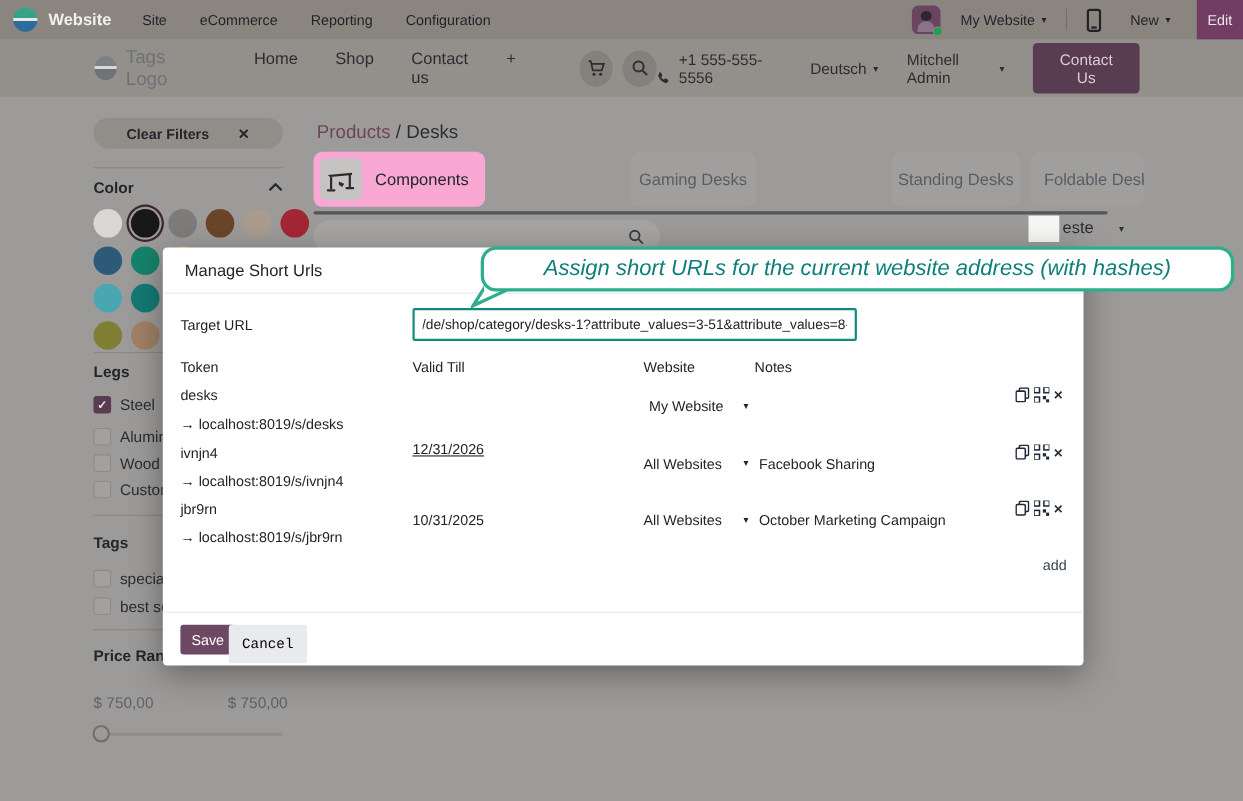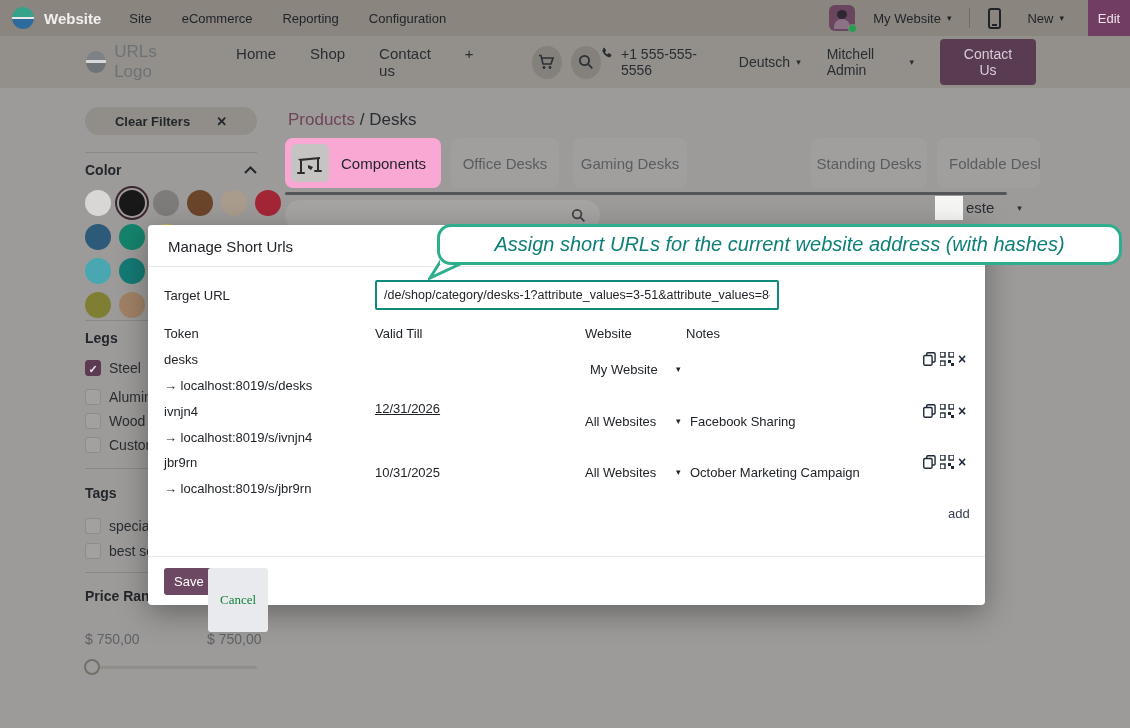--- a/index.html
+++ b/index.html
@@ -28,21 +28,21 @@
   #edit-btn { width:42px; height:36px; background:#713d62; color:#efe4ec; font-size:13px; display:flex; align-items:center; justify-content:center; }
 
   
   #siteheader { left:0; top:36px; width:1130px; height:52px; background:#93908b; display:flex; align-items:center; }
   .site-logo { width:22px; height:22px; border-radius:50%; margin-left:86px;
     background:linear-gradient(180deg,#7e8287 0 40%,#d8d8d6 40% 55%,#6f7378 55% 100%); }
   .site-logo-text { font-size:17px; color:#6e7277; margin-left:8px; }
   .sitenav { display:flex; gap:34px; font-size:15px; color:#2a2d31; margin-left:44px; }
   .circle-btn { width:33px; height:33px; border-radius:50%; background:#84817c; display:flex; align-items:center; justify-content:center; }
   .hdr-right { display:flex; align-items:center; margin-left:auto; margin-right:94px; gap:26px; }
-  .phone-wrap { display:flex; align-items:flex-start; gap:8px; font-size:14px; color:#2a2d31; }
+  .phone-wrap { display:flex; align-items:flex-end; gap:8px; font-size:14px; color:#2a2d31; }
   .hdr-dd { font-size:14px; color:#2a2d31; display:flex; align-items:center; gap:6px; }
   #contact-btn { background:#593c51; color:#d9cdd6; font-size:14px; padding:7px 18px; border-radius:4px; border:none; }
 
   
   .pill-btn { left:85px; top:107px; width:172px; height:28px; border-radius:14px; background:#918e8a;
     display:flex; align-items:center; justify-content:center; gap:26px; font-size:13px; font-weight:700; color:#23262a; }
   .sb-div { left:85px; width:172px; height:1px; background:#8a8784; }
   .sb-head { left:85px; font-size:14px; font-weight:700; color:#23262a; width:172px; display:flex; justify-content:space-between; align-items:center; }
   .swatch { position:absolute; width:26px; height:26px; border-radius:50%; }
   .swatch.selected { box-shadow:0 0 0 2px #9d9b99, 0 0 0 4px #3a2530; }
@@ -74,22 +74,22 @@
     border-radius:2px; font-size:12.5px; color:#212529; padding:0 7px; font-family:"Liberation Sans", sans-serif; background:#fff; }
   .th { position:absolute; font-size:13px; color:#212529; }
   .td { position:absolute; font-size:13px; color:#212529; white-space:nowrap; }
   .td-caret { position:absolute; left:528px; font-size:9px; color:#212529; }
   .row-icons { position:absolute; left:775px; display:flex; gap:4px; align-items:center; }
   .ic-x { font-size:14px; font-weight:700; color:#1f2937; line-height:13px; }
   .add-link { position:absolute; left:800px; font-size:13px; color:#374151; }
   #modal-footer { position:absolute; left:0; bottom:0; width:100%; height:49px; border-top:1px solid #e5e7eb; }
   #save-btn { position:absolute; left:16px; top:11px; background:#6d4862; color:#fff; border:none; border-radius:3px;
     font-size:13px; padding:6px 10px; font-family:"Liberation Sans", sans-serif; }
-  #cancel-btn { position:absolute; left:60px; top:11px; background:#e9eaee; color:#15803d; border:none; border-radius:3px;
-    font-size:13px; padding:24px 12px; font-family:Liberation Serif, serif; }
+  #cancel-btn { position:absolute; left:60px; top:11px; background:#e9eaee; color:#000000; border:none; border-radius:3px;
+    font-size:13px; padding:10px 12px; font-family:Liberation Mono, monospace; }
 
   
   #tooltip { left:437px; top:224px; width:685px; height:41px; background:#ffffff; border:3px solid #2fae8d;
     border-radius:14px; z-index:20; display:flex; align-items:center; justify-content:center; }
   #tooltip-text { font-size:20px; font-style:italic; color:#0d7f78; white-space:nowrap; }
   #tooltip-tail { left:428px; top:258px; z-index:19; }
 </style>
 </head>
 <body>
 
@@ -119,21 +119,21 @@
       <div class="tb-item" style="margin-right:24px;">
         <span>New</span>
         <span class="caret">▾</span>
       </div>
       <div id="edit-btn">Edit</div>
     </div>
   </div>
 
   <div id="siteheader" class="abs">
     <div class="site-logo"></div>
-    <div class="site-logo-text">URLs Logo</div>
+    <div class="site-logo-text">Tags Logo</div>
     <div class="sitenav">
       <span>Home</span>
       <span>Shop</span>
       <span>Contact us</span>
       <span>+</span>
     </div>
     <div class="circle-btn" style="margin-left:58px;">
       <svg width="17" height="16" viewBox="0 0 17 16">
         <path d="M1 1.5h2l2 8.5h8l2-6H4" fill="none" stroke="#2c2f33" stroke-width="1.6"></path>
         <circle cx="6" cy="13.5" r="1.4" fill="#2c2f33"></circle>
@@ -248,23 +248,20 @@
         <path d="M2 8 L24 6 L24 8 L4 10 Z" fill="#2b2b2b"></path>
         <rect x="4" y="10" width="2" height="11" fill="#2b2b2b"></rect>
         <rect x="21" y="8" width="2" height="11" fill="#2b2b2b"></rect>
         <rect x="1" y="21" width="8" height="2" rx="1" fill="#2b2b2b"></rect>
         <rect x="18" y="19" width="8" height="2" rx="1" fill="#2b2b2b"></rect>
         <path d="M12 14 l5 2 -2 3 -3 -2 Z" fill="#2b2b2b"></path>
       </svg>
     </span>
     <span>Components</span>
   </div>
-  <div class="tab" style="left:451px;width:108px;">
-      <span>Office Desks</span>
-    </div>
   <div class="tab" style="left:573px;width:114px;">
       <span>Gaming Desks</span>
     </div>
   <div class="tab" style="left:811px;width:116px;justify-content:center;">
       <span>Standing Desks</span>
     </div>
   <div class="tab" style="left:937px;width:103px;justify-content:flex-start;padding-left:12px;">
       <span>Foldable Desks</span>
     </div>
 

